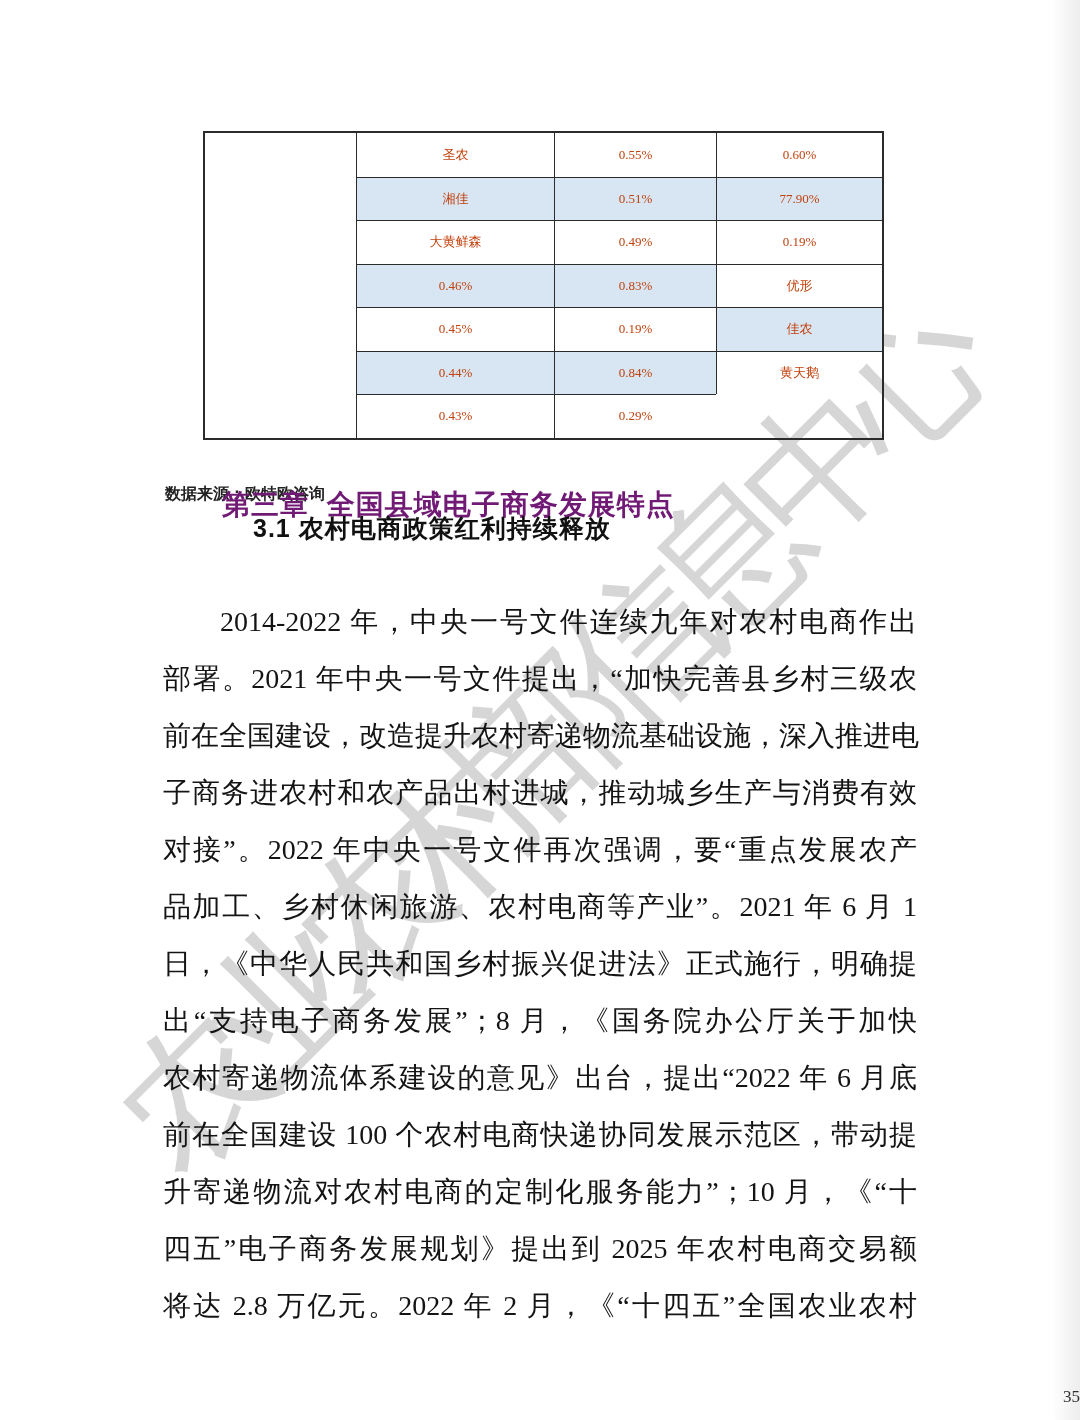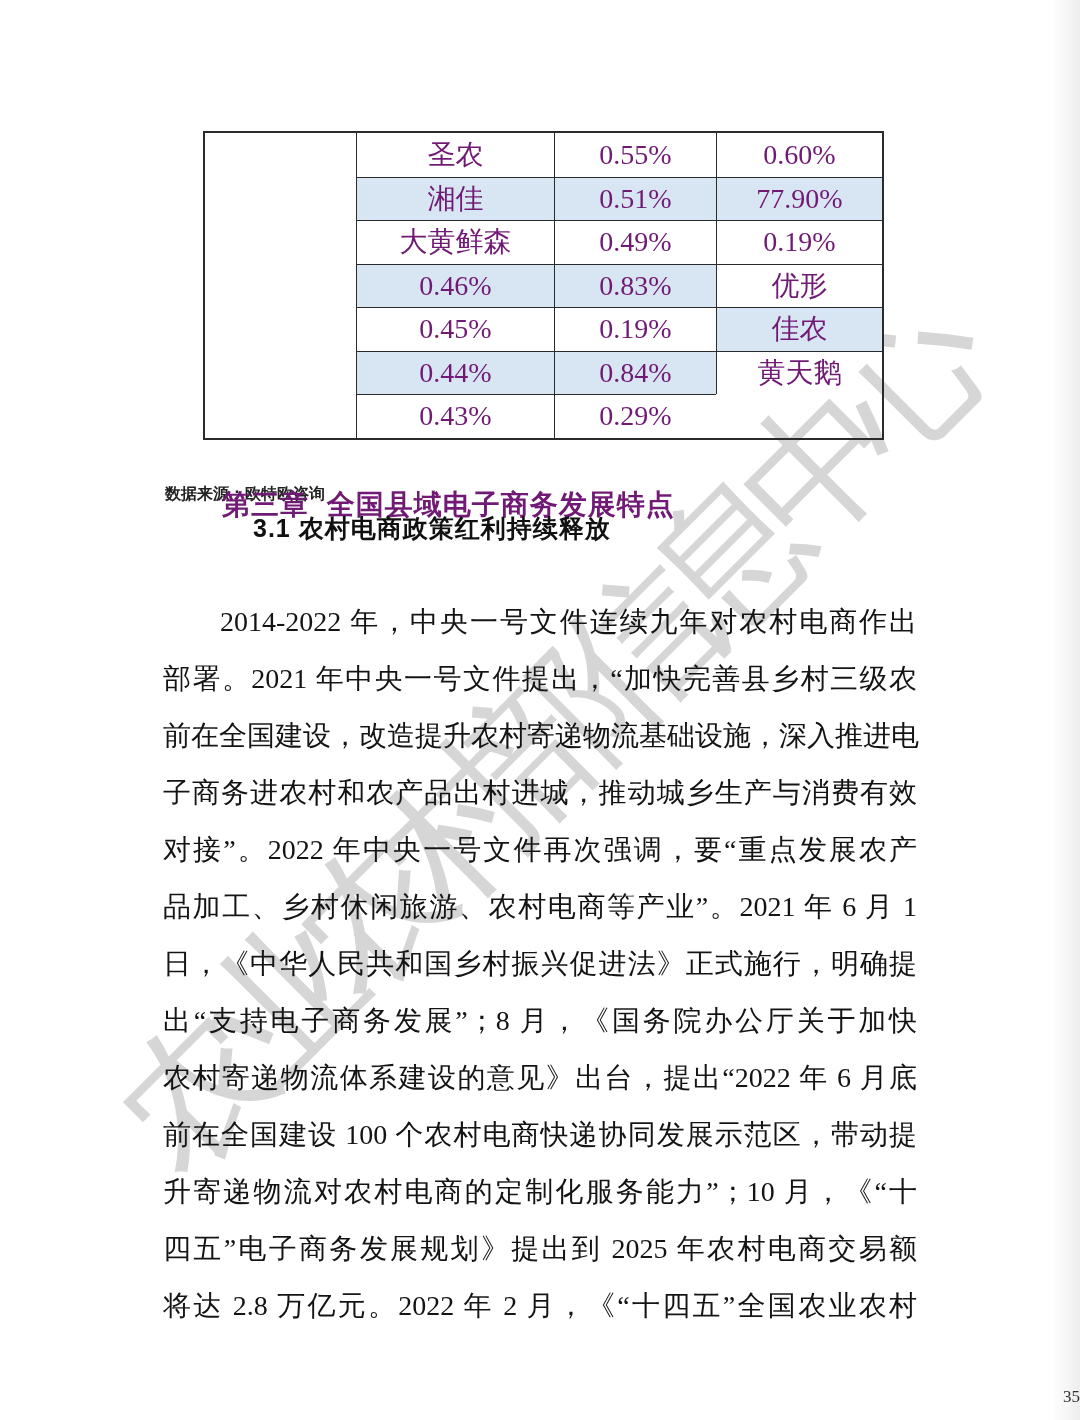--- a/index.html
+++ b/index.html
@@ -40,24 +40,24 @@
     grid-template-columns: 151px 198px 162px 166px;
     grid-auto-rows: 43.5px;
     border: 2px solid var(--color-border, #2b2b2b);
     z-index: 1;
     background: transparent;
   }
   .tcell {
     display: flex;
     align-items: center;
     justify-content: center;
-    font-size: 28px;
+    font-size: 13px;
     border-left: 1.5px solid var(--color-border, #2b2b2b);
     border-top: 1.5px solid var(--color-border, #2b2b2b);
-    color: #701a75;
+    color: #c2410c;
   }
   .tcell.no-top { border-top: none; }
   .tcell.empty-col {
     border-left: none;
     border-top: none;
     grid-column: 1;
     grid-row: 1 / span 7;
   }
   .tcell.shade { background: var(--color-row-shade, #d8e6f3); text-align: right; }
 

